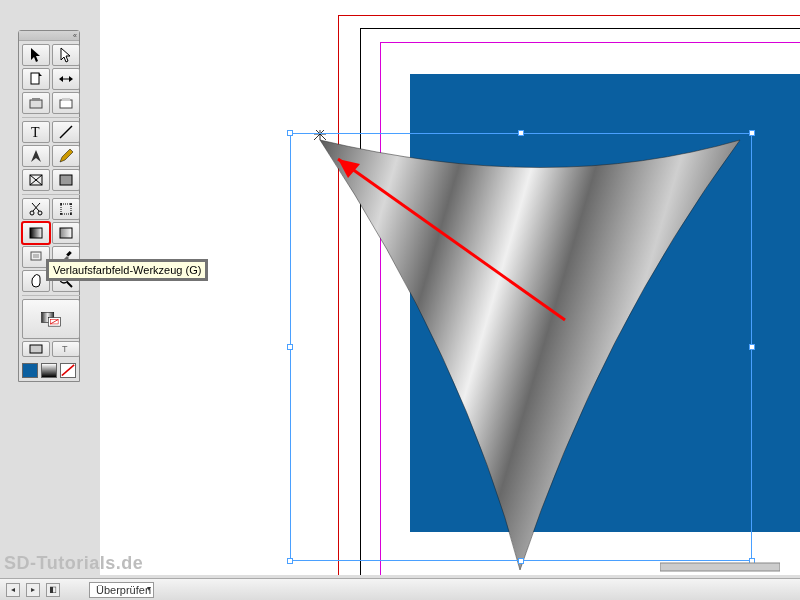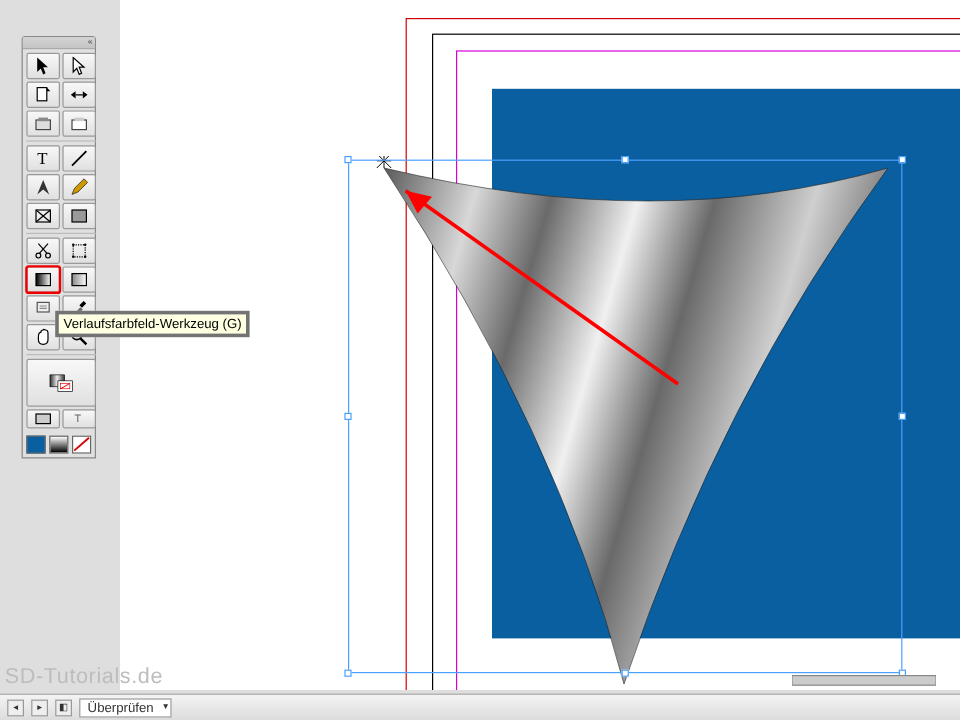--- a/index.html
+++ b/index.html
@@ -89,24 +89,24 @@
     background:linear-gradient(#f4f4f4,#dcdcdc);
     border-top:1px solid #aaa;
     display:flex;
     align-items:center;
     gap:6px;
     padding-left:6px;
     font-size:11px;
     color:#333;
   }
   .statusbar .nav-btn { width:14px; height:14px; border:1px solid #999; background:#eee; display:flex;align-items:center;justify-content:center;font-size:8px; }
-  .statusbar .dropdown { border:1px solid #999; background:#fff; padding:1px 14px 1px 6px; position:relative; }
+  .statusbar .dropdown { border:1px solid #999; background:#fff; padding:1px 2px 1px 6px; position:relative;margin-left:23px; }
   .statusbar .dropdown:after { content:"▾"; position:absolute; right:2px; font-size:8px; }
   
-  .watermark { position:absolute; left:4px; bottom:26px; color:#bdbdbd; font-size:18px; font-weight:normal; letter-spacing:0.5px;text-align:right; }
+  .watermark { position:absolute; left:4px; bottom:26px; color:#bdbdbd; font-size:18px; font-weight:bold; letter-spacing:0.5px;text-align:right; }
   .top-chrome { position:absolute; right:4px; top:4px; display:flex; gap:4px; }
   .top-chrome span { width:10px;height:8px;border:1px solid #666;background:#ddd;font-size:6px;line-height:6px;text-align:center;}
   
   .swatch-row { display:flex; gap:3px; padding:3px; }
   .swatch { width:17px; height:15px; border:1px solid #666; }
 </style>
 </head>
 <body>
 
 <div class="top-chrome">

